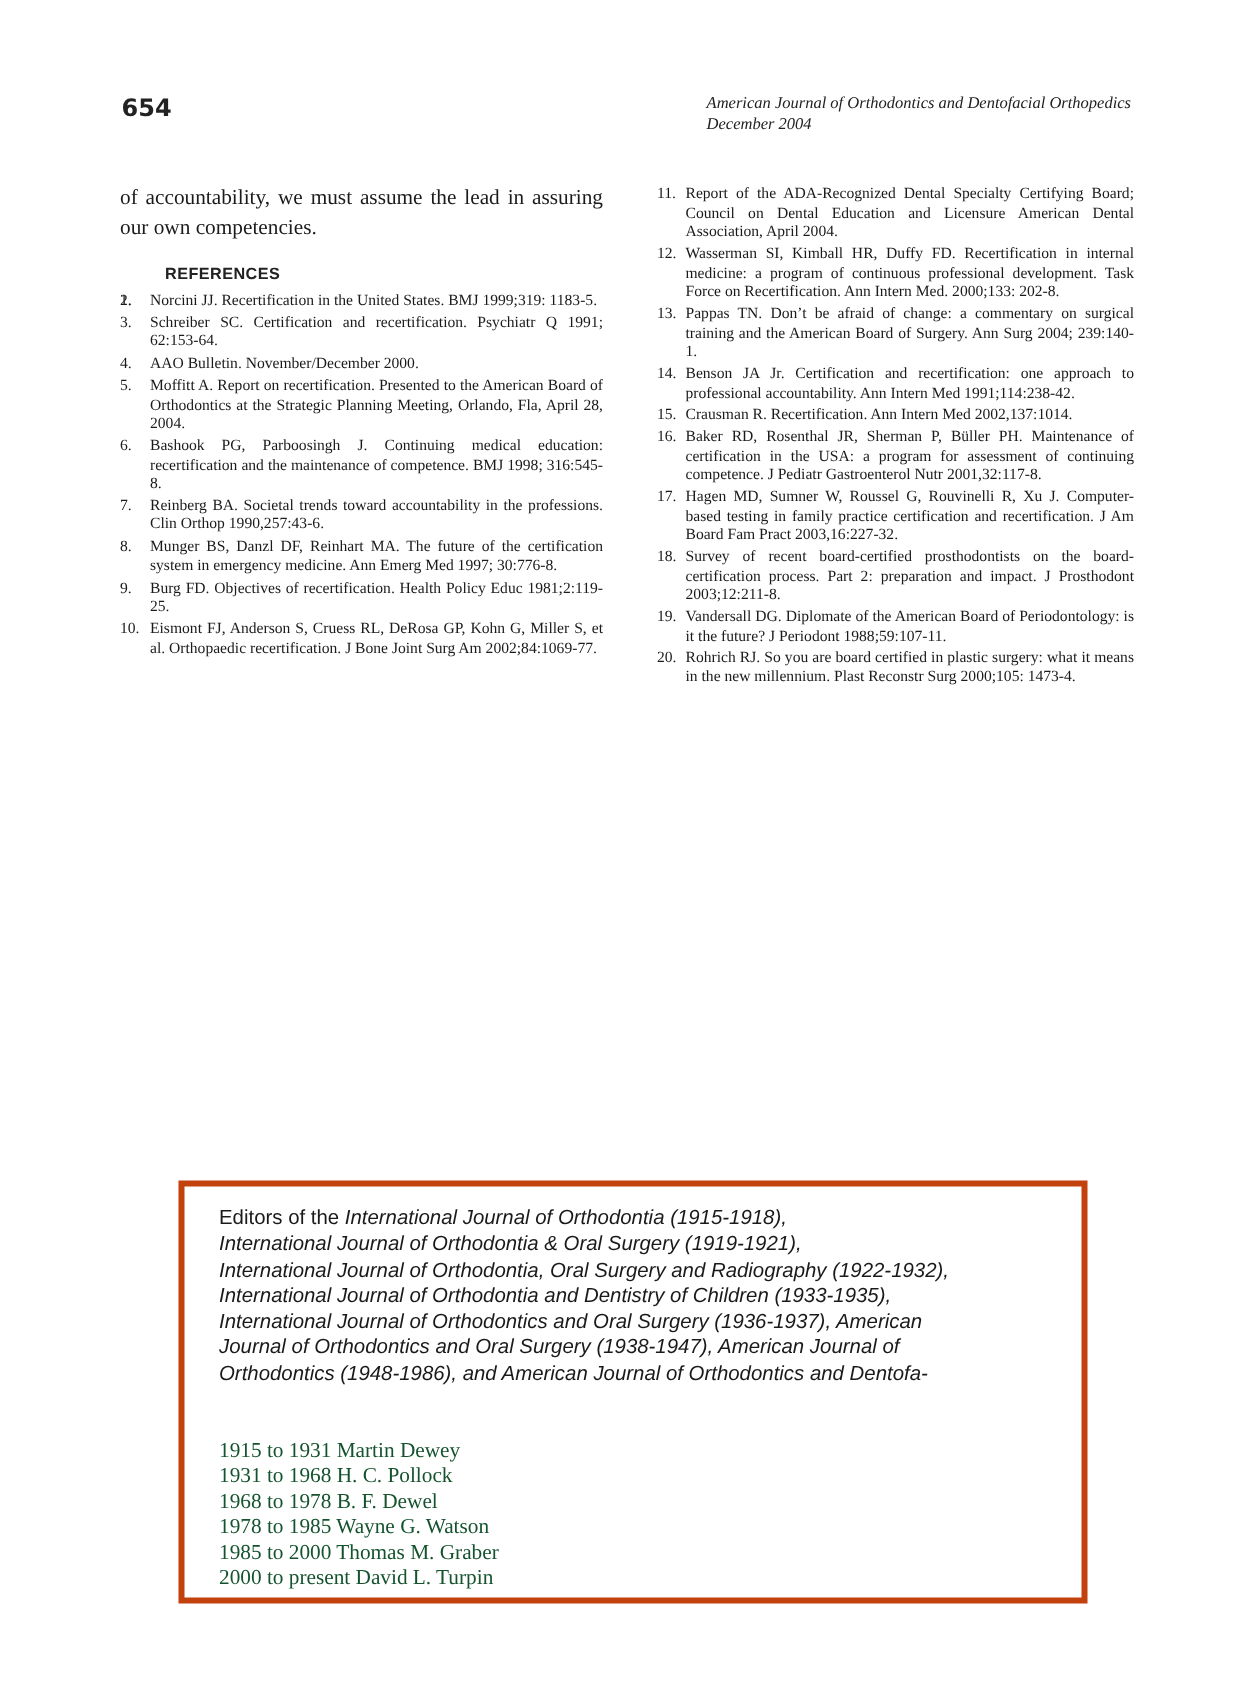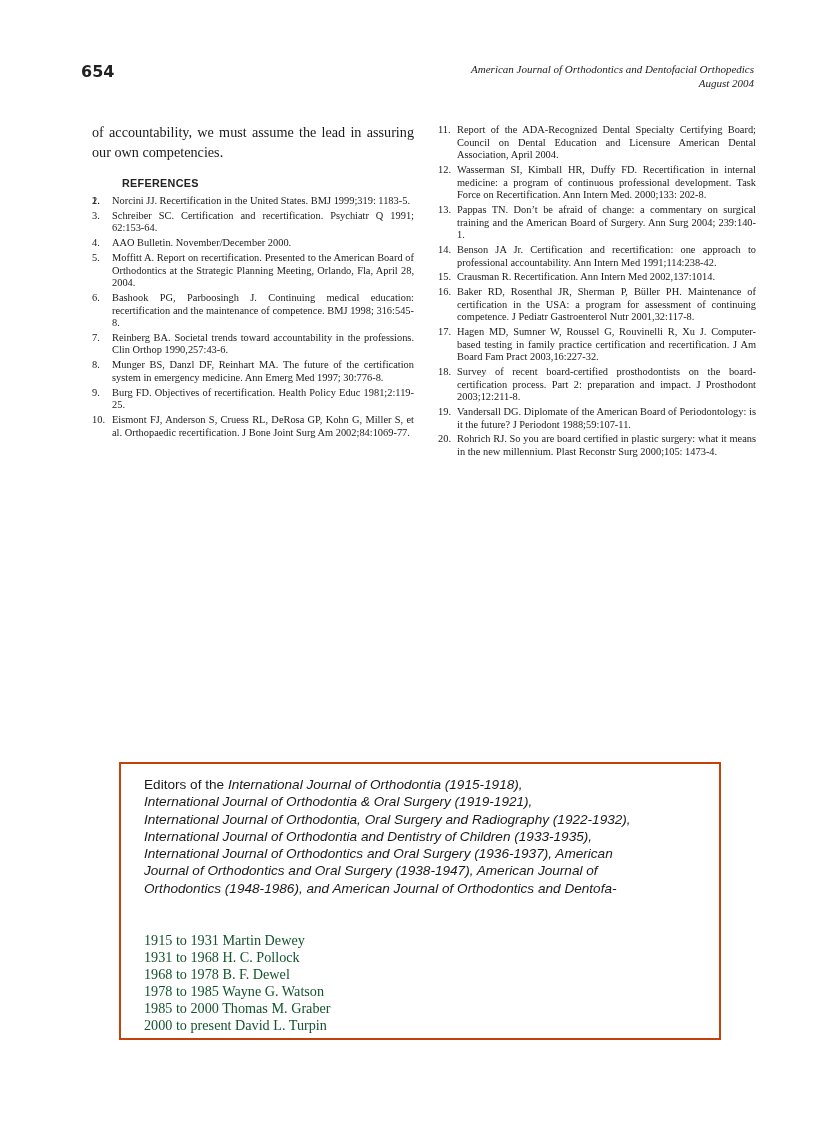--- a/index.html
+++ b/index.html
@@ -1,41 +1,41 @@
 <!DOCTYPE html>
 <html><head>
 <meta charset="utf-8">
 <style>
   html, body { margin: 0; padding: 0; background: #ffffff; }
   body { width: 838px; height: 1122px; position: relative; overflow: hidden; color: #1a1a1a; }
   .page-num { position: absolute; left: 81px; top: 62px; font-family: "DejaVu Sans", sans-serif; font-weight: bold; font-size: 16px; color: #222; }
-  .running-head { position: absolute; right: 84px; top: 63px; text-align: right; font-family: "Liberation Serif", serif; font-style: italic; font-size: 11px; line-height: 13.5px; color: #222; }
+  .running-head { position: absolute; right: 84px; top: 63px; text-align: left; font-family: "Liberation Serif", serif; font-style: italic; font-size: 11px; line-height: 13.5px; color: #222; }
   .col { position: absolute; font-family: "Liberation Serif", serif; color: #1a1a1a; }
-  .col-left { left: 92px; top: 123px; width: 322px; }
+  .col-left { left: 80px; top: 123px; width: 322px; }
   .col-right { left: 438px; top: 124px; width: 318px; }
   .body-text { font-size: 14.2px; line-height: 19.5px; text-align: justify; margin: 0; }
   .refs-head { font-family: "Liberation Sans", sans-serif; font-weight: bold; font-size: 10.8px; letter-spacing: 0.3px; margin: 15px 0 6px 0; color: #222; padding-left: 30px; }
   ol.refs { list-style: none; margin: 0; padding: 0; }
   ol.refs li { position: relative; padding-left: 20px; font-size: 10.4px; line-height: 12.6px; text-align: justify; margin-bottom: 2.2px; }
   ol.refs li .n { position: absolute; left: 0; width: 16px; text-align: left; }
   .col-left ol.refs li { padding-left: 20px; }
   .col-right ol.refs li { padding-left: 19px; }
-  .editor-box { position: absolute; left: 119px; top: 762px; width: 598px; height: 274px; border: 2px solid #c2410c; box-sizing: content-box; }
+  .editor-box { position: absolute; left: 119px; top: 787px; width: 598px; height: 274px; border: 4px solid #c2410c; box-sizing: content-box; }
   .editor-title { position: absolute; left: 23px; top: 12px; width: 565px; font-family: "Liberation Sans", sans-serif; font-size: 13.6px; line-height: 17.3px; color: #1a1a1a; }
   .editor-title em { font-style: italic; }
   .editor-list { position: absolute; left: 23px; top: 168px; font-family: "Liberation Serif", serif; font-size: 14.2px; line-height: 17.1px; color: #14532d; }
   .editor-list div { white-space: nowrap; }
 </style>
 </head>
 <body>
 
 <div class="page-num">654</div>
 <div class="running-head">
   <div>American Journal of Orthodontics and Dentofacial Orthopedics</div>
-  <div>August 2004</div>
+  <div>December 2004</div>
 </div>
 
 <div class="col col-left">
   <p class="body-text">of accountability, we must assume the lead in assuring our own competencies.</p>
   <div class="refs-head">REFERENCES</div>
   <ol class="refs">
     <li><span class="n">1.</span></li>
     <li><span class="n">2.</span><span>Norcini JJ. Recertification in the United States. BMJ 1999;319: 1183-5.</span></li>
     <li><span class="n">3.</span><span>Schreiber SC. Certification and recertification. Psychiatr Q 1991; 62:153-64.</span></li>
     <li><span class="n">4.</span><span>AAO Bulletin. November/December 2000.</span></li>

